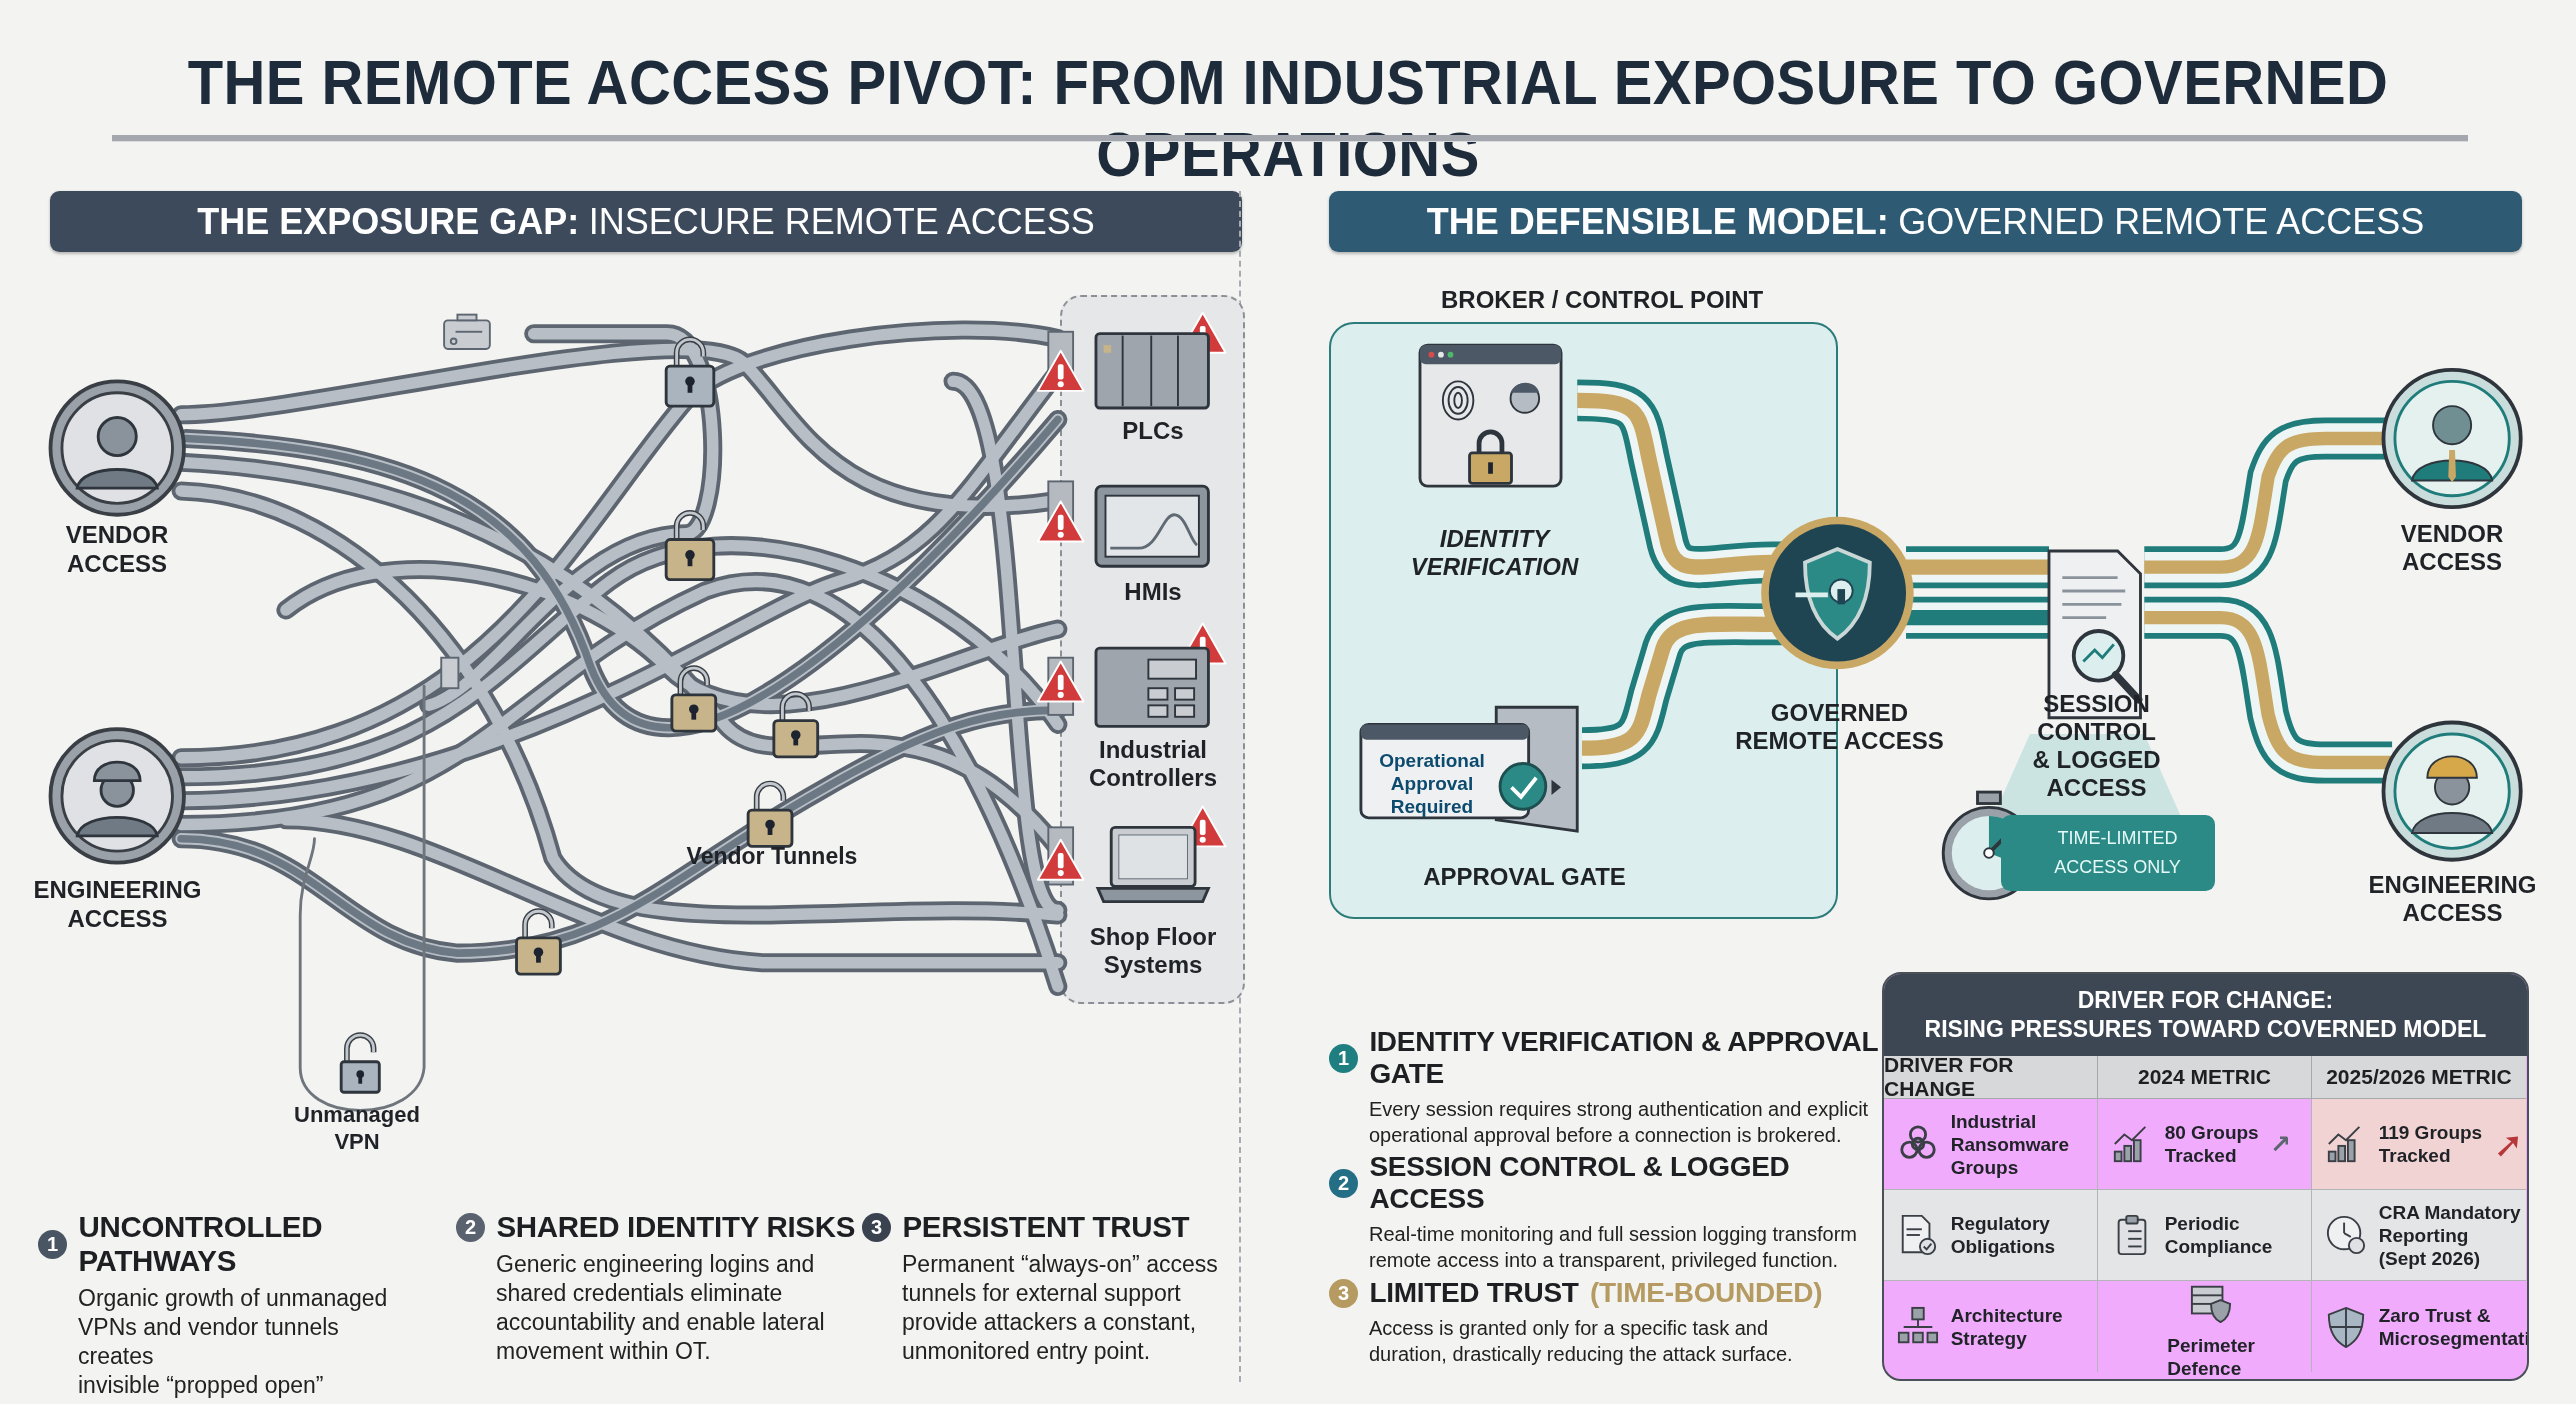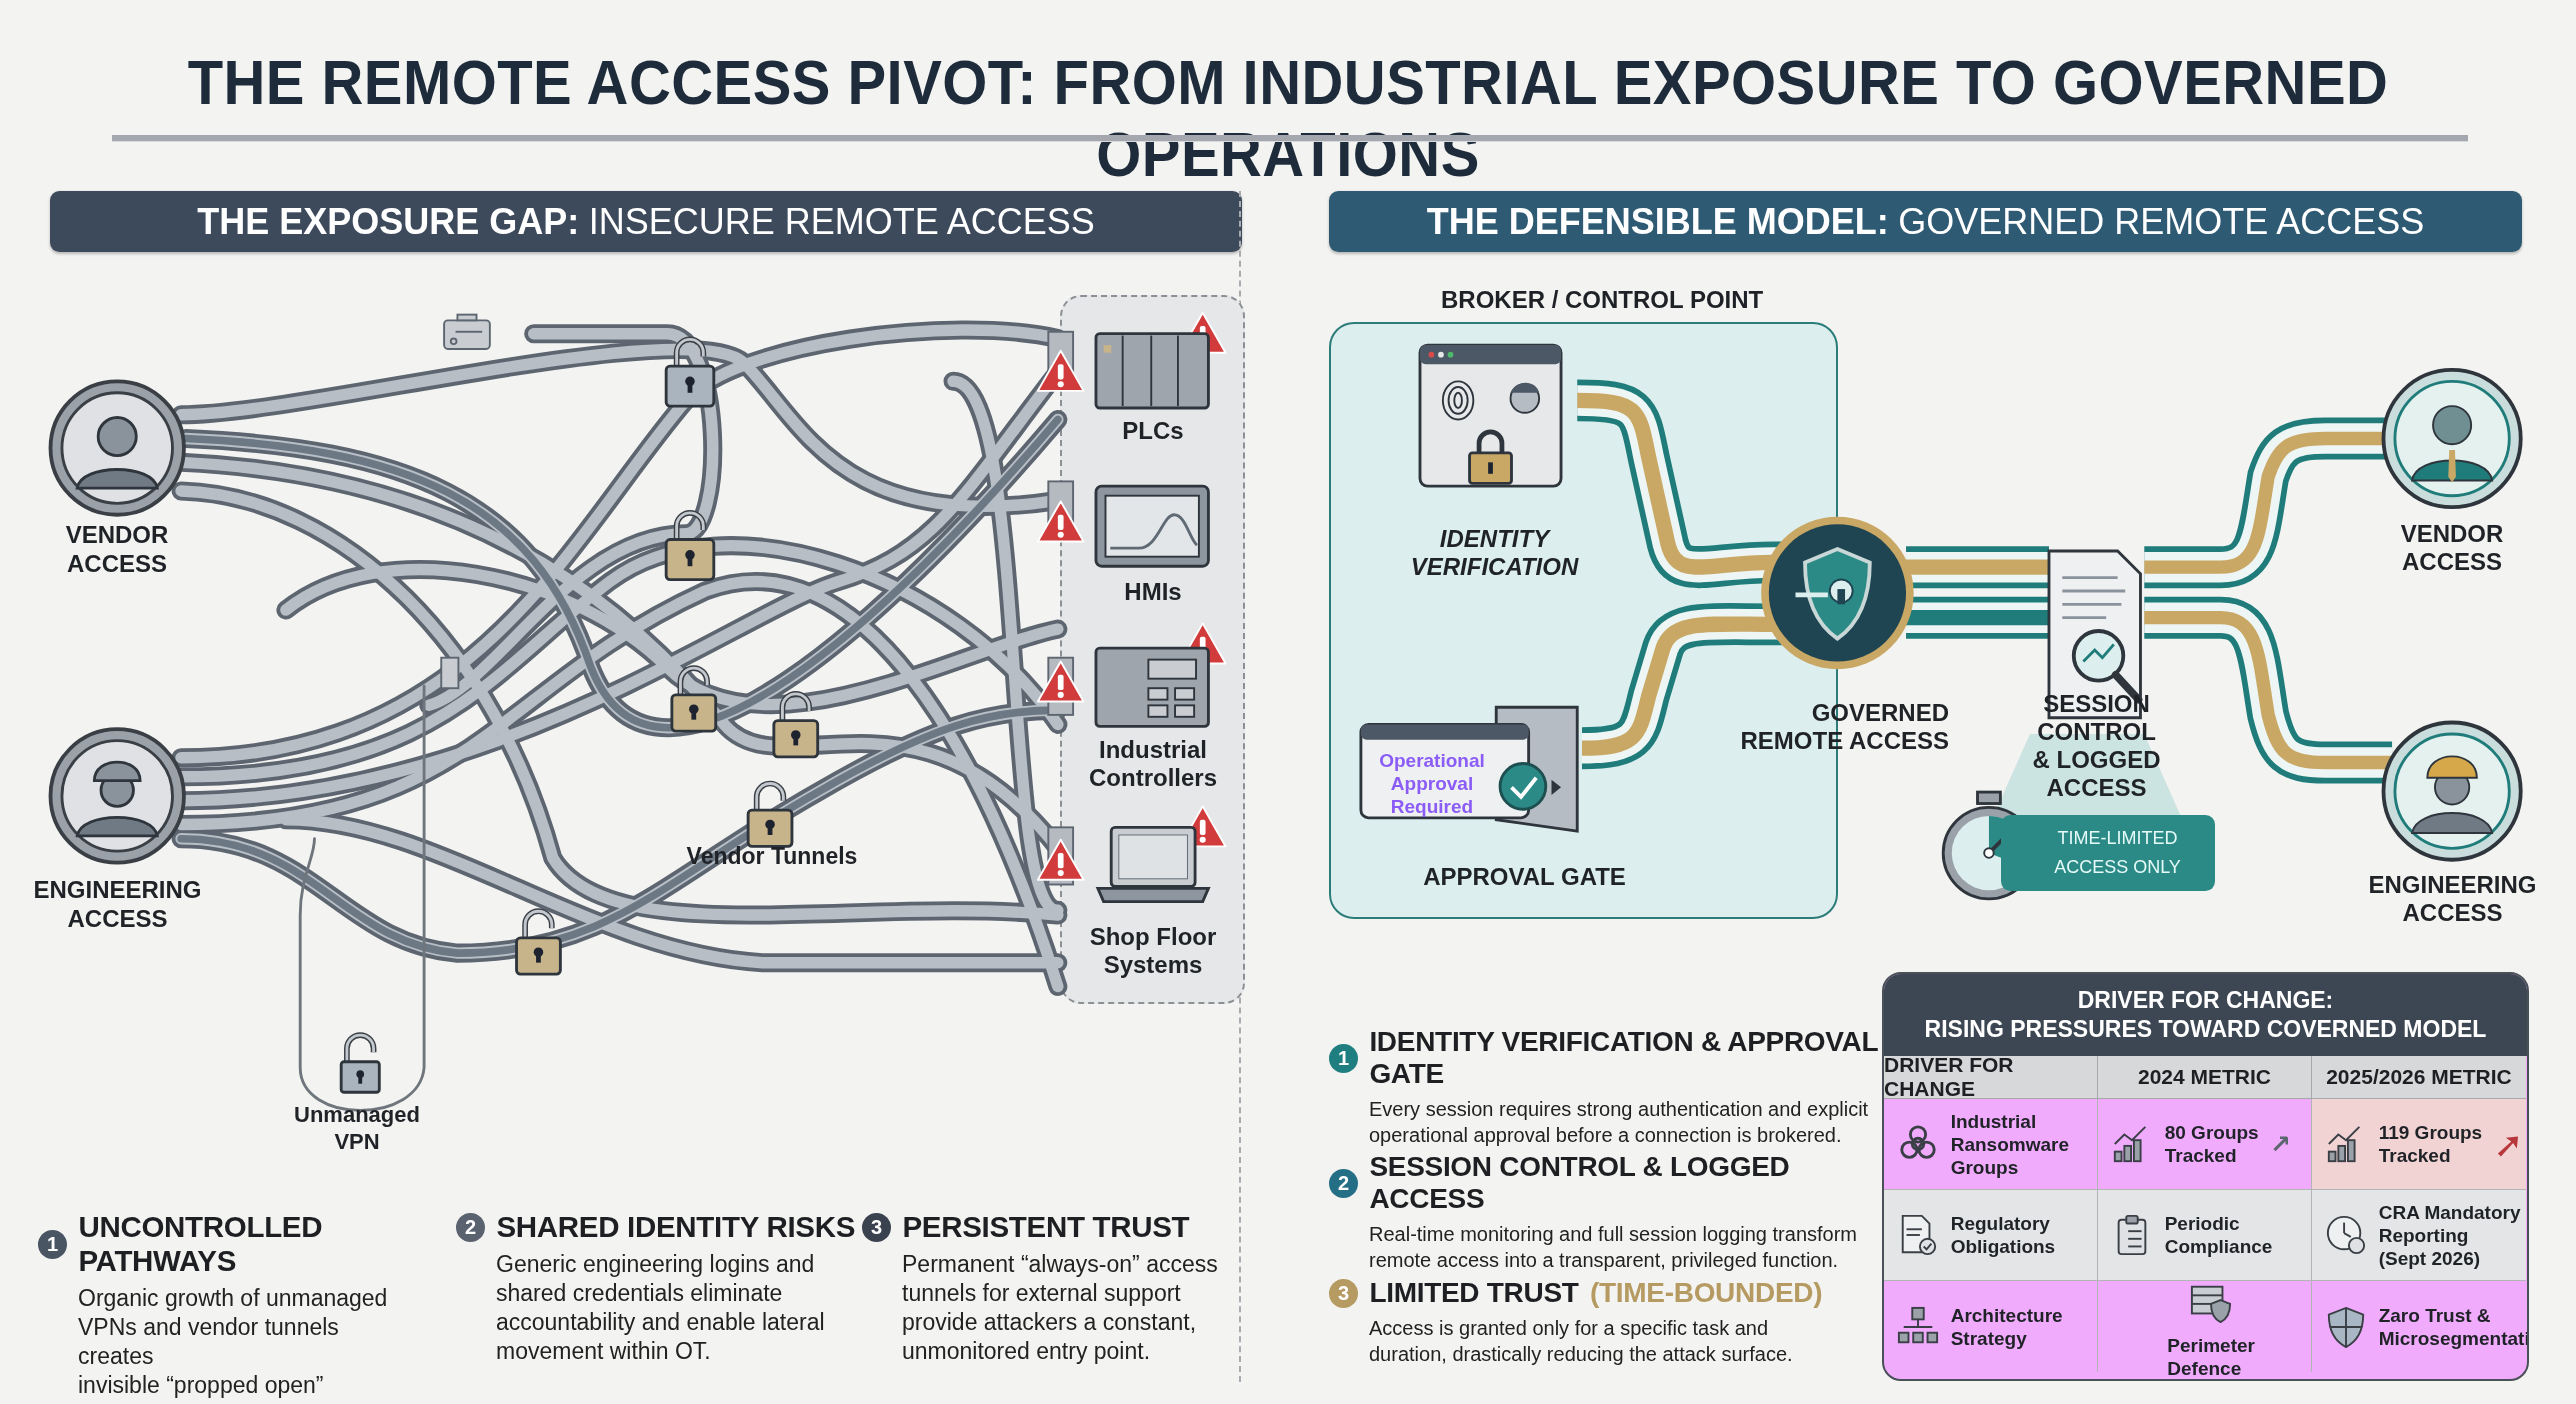--- a/index.html
+++ b/index.html
@@ -389,27 +389,27 @@
     <circle cx="0" cy="-4" r="18" fill="#8a939c" stroke="#2f353c" stroke-width="2"></circle>
     <path d="M-26,-14 C-26,-44 26,-44 26,-14 Z" fill="#d6a84a" stroke="#2f353c" stroke-width="2"></path>
     <path d="M-42,44 C-38,16 38,16 42,44 Z" fill="#707a84" stroke="#2f353c" stroke-width="2"></path>
   </g>
 </svg>
 
 <div class="abs rlbl" style="left:1399px;top:525px;width:191px;font-style:italic;">
   <div>IDENTITY</div>
   <div>VERIFICATION</div>
 </div>
-<div class="abs" style="left:1370px;top:749px;width:124px;font-weight:bold;font-size:19px;line-height:23px;text-align:center;color:#8b5cf6;">
+<div class="abs" style="left:1370px;top:749px;width:124px;font-weight:bold;font-size:19px;line-height:23px;text-align:center;color:#0c4a6e;">
   <div>Operational</div>
   <div>Approval</div>
   <div>Required</div>
 </div>
 <div class="abs rlbl" style="left:1391px;top:863px;width:267px;">APPROVAL GATE</div>
-<div class="abs rlbl" style="left:1730px;top:699px;width:219px;text-align:right;">
+<div class="abs rlbl" style="left:1730px;top:699px;width:219px;">
   <div>GOVERNED</div>
   <div>REMOTE ACCESS</div>
 </div>
 <div class="abs rlbl" style="left:1982px;top:690px;width:229px;">
   <div>SESSION CONTROL</div>
   <div>&amp; LOGGED ACCESS</div>
 </div>
 <div class="abs badge">
   <div>
     <div>TIME-LIMITED</div>

